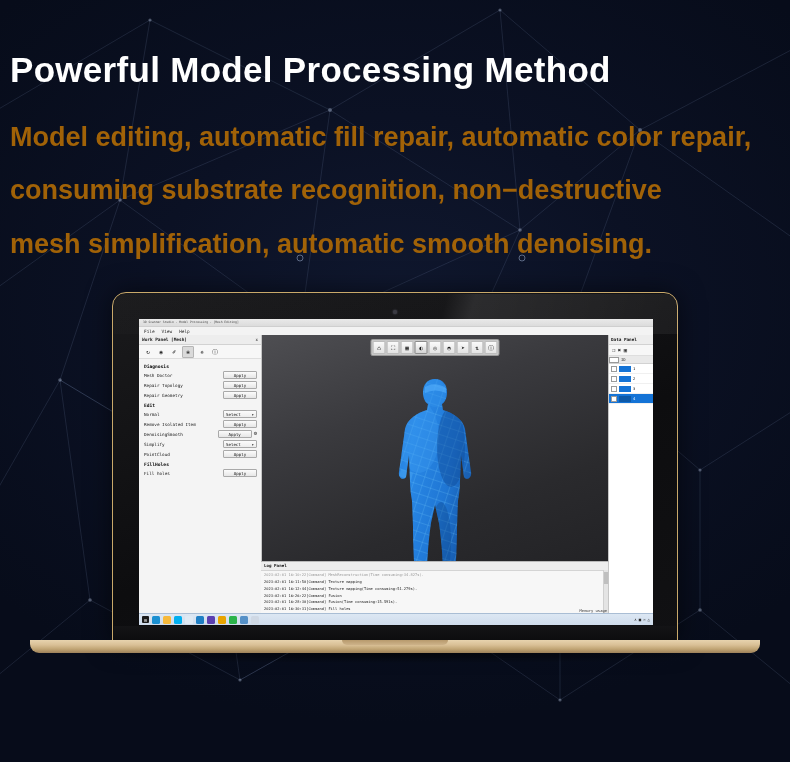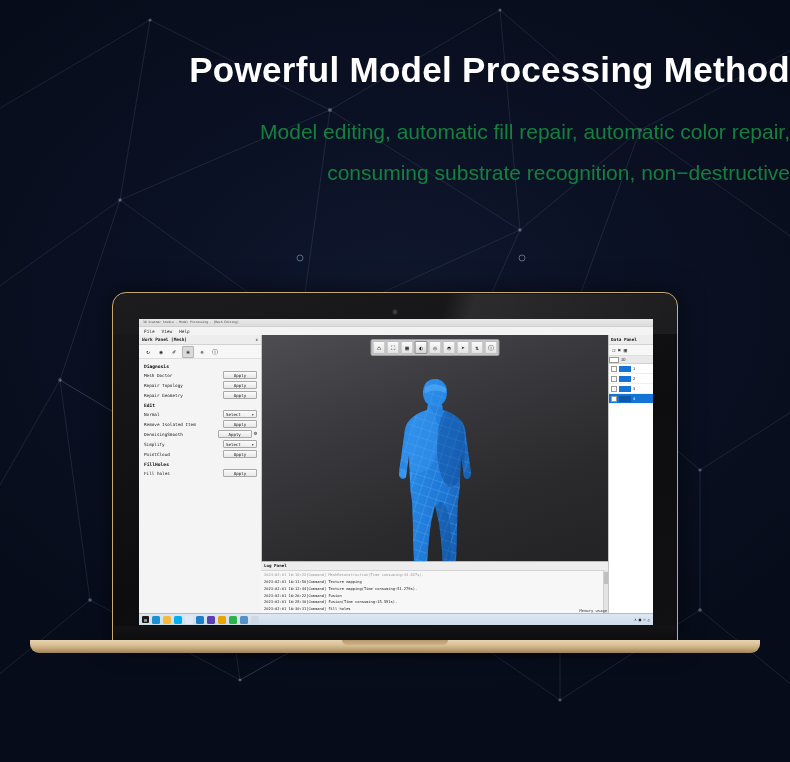--- a/index.html
+++ b/index.html
@@ -12,35 +12,35 @@
 
   
   .bg-wrap{position:absolute;inset:0;overflow:hidden;}
   .bg-grad{position:absolute;inset:0;
     background:
       radial-gradient(ellipse 70% 55% at 50% 40%, #10182f 0%, #0b1124 45%, #070c1a 100%);
   }
   .bg-svg{position:absolute;inset:0;}
 
   
-  .hero{position:absolute;left:10px;right:0;top:48px;text-align:right;z-index:5;}
+  .hero{position:absolute;left:10px;right:0;top:48px;text-align:left;z-index:5;}
   .hero h1{
     margin:0;
     font-size:35px;
     font-weight:bold;
     letter-spacing:.3px;
     color:#ffffff;
     line-height:1.25;
   }
   .hero .sub{
     margin-top:19px;
-    color:#15803d;
-    font-size:21px;
+    color:#a16207;
+    font-size:27px;
     line-height:1.98;
-    font-weight:400;
+    font-weight:700;
   }
   .hero .sub div{white-space:nowrap;}
 
   
   .laptop{position:absolute;left:0;right:0;top:292px;height:390px;z-index:6;}
 
   .lid{
     position:absolute;left:112px;top:0;width:566px;height:352px;
     background:linear-gradient(160deg,#1a1a1c 0%,#0d0d0f 55%,#111113 100%);
     border-radius:14px 14px 4px 4px;
@@ -298,20 +298,21 @@
       <circle cx="522" cy="258" r="3"></circle>
     </g>
   </svg>
 </div>
 
 <div class="hero">
   <h1>Powerful Model Processing Method</h1>
   <div class="sub">
     <div>Model editing, automatic fill repair, automatic color repair,</div>
     <div>consuming substrate recognition, non−destructive</div>
+    <div>mesh simplification, automatic smooth denoising.</div>
   </div>
 </div>
 
 <div class="laptop">
   <div class="lid">
     <div class="lid-gloss"></div>
     <div class="webcam"></div>
 
     <div class="screen">
       <div class="screen-inner">

